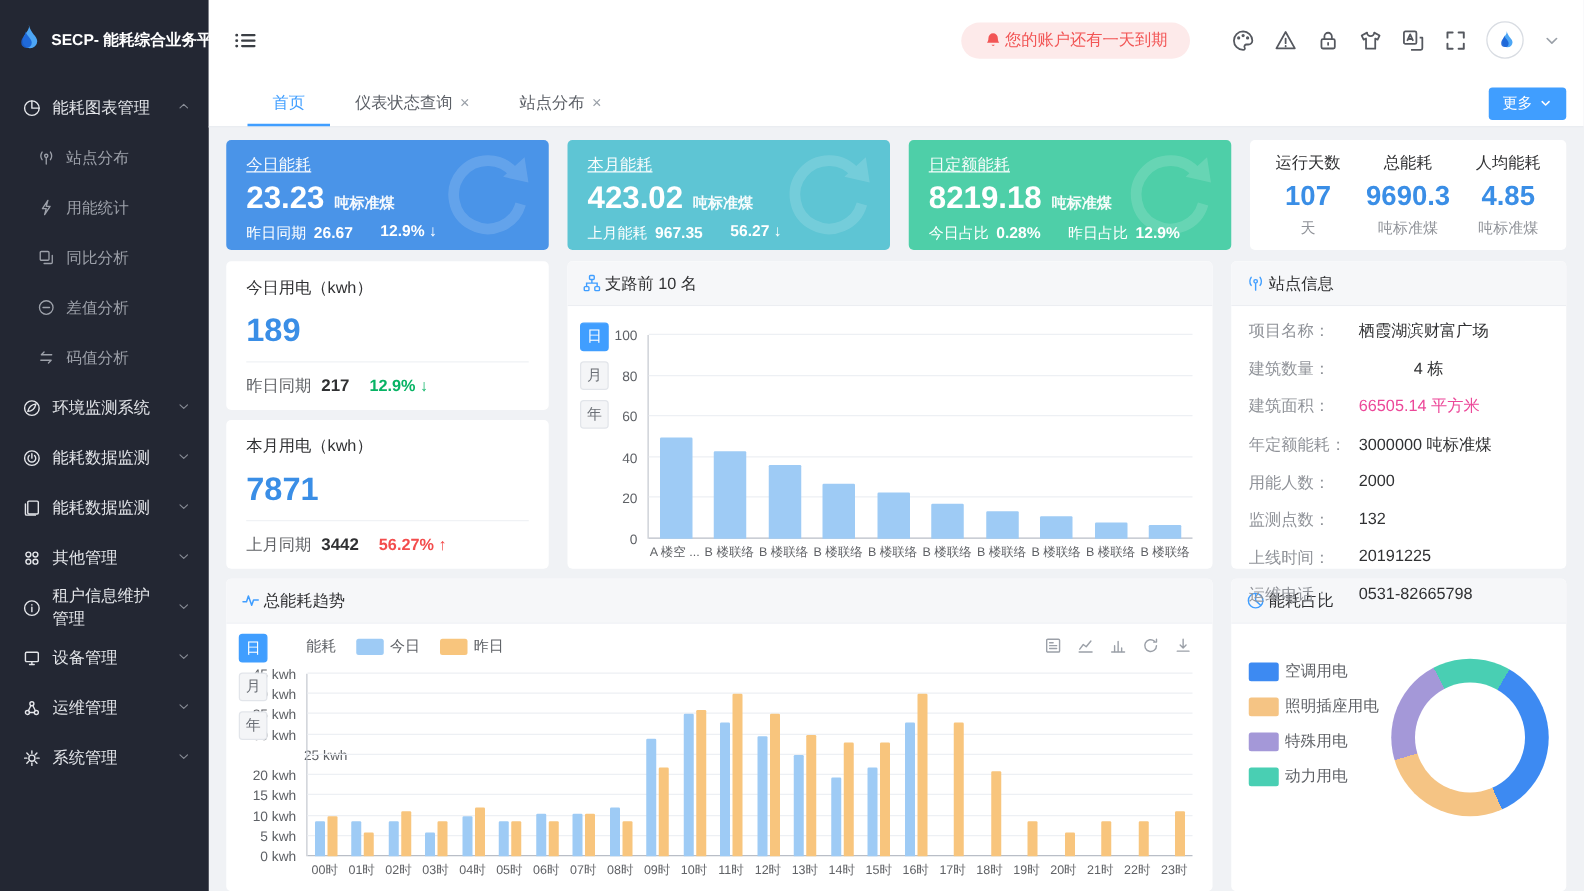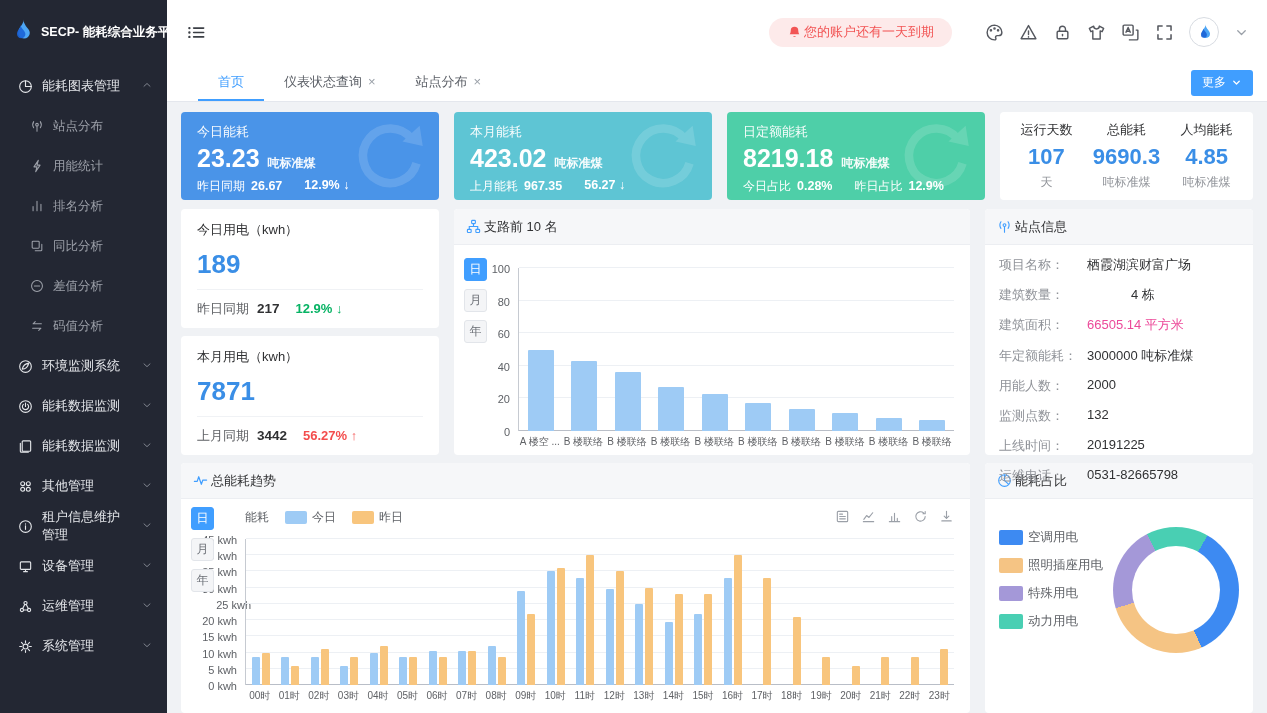--- a/index.html
+++ b/index.html
@@ -35,21 +35,21 @@
   .more-btn { margin-left:auto; margin-right:14px; background:#409eff; color:#fff; border:none; border-radius:3px; height:26px; padding:0 11px; font-size:12px; display:flex; align-items:center; gap:5px; cursor:pointer; }
 
   .content { flex:1; padding:10px 14px 0; overflow:hidden; }
   .row { display:flex; gap:15px; }
   .row1 { height:88px; margin-bottom:9px; }
   .row2 { height:246px; margin-bottom:8px; }
   .row3 { height:250px; }
 
   
   .kpi { width:258px; flex:0 0 258px; border-radius:4px; color:#fff; padding:11px 16px; position:relative; overflow:hidden; cursor:pointer; }
-  .kpi-title { font-size:13px; opacity:.95; }
+  .kpi-title { font-size:13px; opacity:.95;text-decoration:underline; }
   .kpi-valrow { display:flex; align-items:baseline; gap:8px; margin-top:3px; }
   .kpi-value { font-size:25px; font-weight:bold; }
   .kpi-unit { font-size:12px; font-weight:bold; opacity:.95; }
   .kpi-sub { display:flex; gap:22px; font-size:12px; margin-top:5px; }
   .kpi-seg { display:flex; gap:6px; align-items:baseline; }
   .kpi-seg b { font-size:12.5px; }
   .kpi-wm { position:absolute; right:8px; top:6px; opacity:.14; }
 
   .card { background:#fff; border-radius:4px; }
   .summary-card { flex:1; display:flex; align-items:center; justify-content:space-evenly; text-align:center; }
@@ -135,26 +135,20 @@
             <circle cx="8" cy="6.5" r="1.5"></circle>
             <path d="M4.2 3a6.4 6.4 0 0 0 0 7M11.8 3a6.4 6.4 0 0 1 0 7"></path>
           </svg>
           <span>站点分布</span>
         </div>
         <div class="menu-item child">
           <svg width="14" height="14" viewBox="0 0 16 16" fill="none" stroke="currentColor" stroke-width="1.2" stroke-linecap="round" stroke-linejoin="round">
             <path d="M9.5 1.5 4.5 9H8l-1.5 5.5L11.5 7H8z"></path>
           </svg>
           <span>用能统计</span>
-        </div>
-        <div class="menu-item child">
-          <svg width="14" height="14" viewBox="0 0 16 16" fill="none" stroke="currentColor" stroke-width="1.2" stroke-linecap="round" stroke-linejoin="round">
-            <path d="M3.5 13.5v-5M8 13.5v-11M12.5 13.5V6"></path>
-          </svg>
-          <span>排名分析</span>
         </div>
         <div class="menu-item child">
           <svg width="14" height="14" viewBox="0 0 16 16" fill="none" stroke="currentColor" stroke-width="1.2" stroke-linecap="round" stroke-linejoin="round">
             <rect x="2.5" y="2.5" width="8" height="8" rx="1"></rect>
             <path d="M13.5 6v6.5a1 1 0 0 1-1 1H6"></path>
           </svg>
           <span>同比分析</span>
         </div>
         <div class="menu-item child">
           <svg width="14" height="14" viewBox="0 0 16 16" fill="none" stroke="currentColor" stroke-width="1.2" stroke-linecap="round" stroke-linejoin="round">
@@ -590,21 +584,21 @@
               <div class="toggles" style="left: 10px; top: 8px;">
                 <button class="tgl active">日</button>
                 <button class="tgl">月</button>
                 <button class="tgl">年</button>
               </div>
               <span class="ylab" style="right: 733px; bottom: 28px;">0 kwh</span>
               <span class="ylab" style="right: 733px; bottom: 44.2222px;">5 kwh</span>
               <span class="ylab" style="right: 733px; bottom: 60.4444px;">10 kwh</span>
               <span class="ylab" style="right: 733px; bottom: 76.6667px;">15 kwh</span>
               <span class="ylab" style="right: 733px; bottom: 92.8889px;">20 kwh</span>
-              <span class="ylab" style="right: 719px; bottom: 109.111px;">25 kwh</span>
+              <span class="ylab" style="right: 692px; bottom: 109.111px;">25 kwh</span>
               <span class="ylab" style="right: 733px; bottom: 125.333px;">30 kwh</span>
               <span class="ylab" style="right: 733px; bottom: 141.556px;">35 kwh</span>
               <span class="ylab" style="right: 733px; bottom: 157.778px;">40 kwh</span>
               <span class="ylab" style="right: 733px; bottom: 174px;">45 kwh</span>
               <div class="plot" style="left: 64px; right: 16px; bottom: 28px; height: 146px;">
                 <div class="gridline zero" style="bottom: 0px;"></div>
                 <div class="gridline" style="bottom: 16.2222px;"></div>
                 <div class="gridline" style="bottom: 32.4444px;"></div>
                 <div class="gridline" style="bottom: 48.6667px;"></div>
                 <div class="gridline" style="bottom: 64.8889px;"></div>

